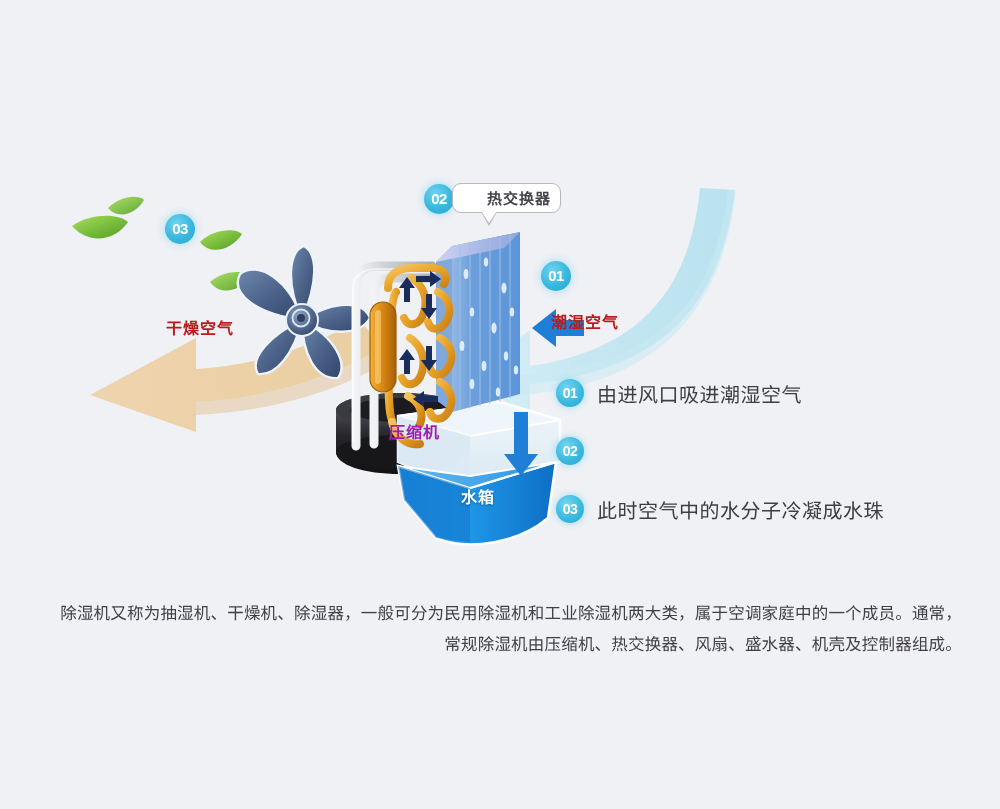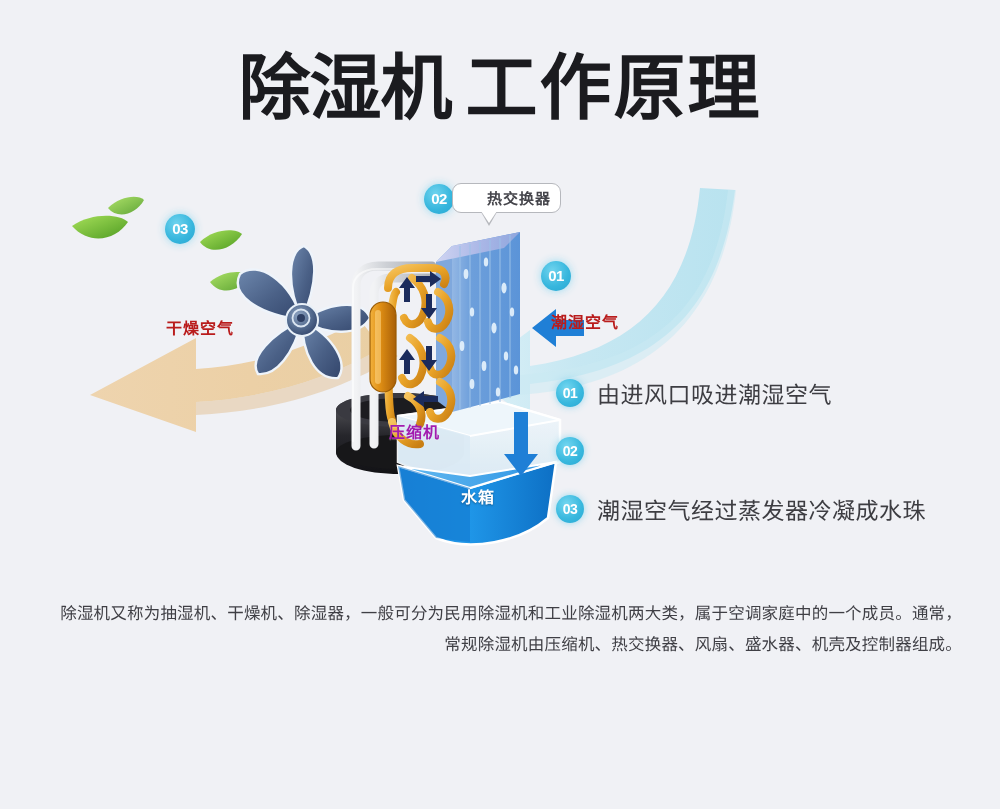--- a/index.html
+++ b/index.html
@@ -146,21 +146,21 @@
     font-size: 14px;
     font-weight: 700;
     line-height: 28px;
     text-align: center;
     letter-spacing: -0.5px;
     box-shadow: 0 0 7px rgba(140, 214, 238, 0.9);
   }
   .legend-text {
     margin-left: 13px;
     font-family: "DejaVu Sans", "Liberation Sans", sans-serif;
-    font-size: 23px;
+    font-size: 20px;
     font-weight: 400;
     color: #3d3d42;
     letter-spacing: 0.5px;
     white-space: nowrap;
   }
 
   
   .body-copy {
     position: absolute;
     left: 44px;
@@ -176,25 +176,20 @@
     letter-spacing: 0.2px;
     margin: 0;
   }
   .para + .para { margin-top: 22px; }
 </style>
 </head>
 <body>
 
 <div class="page">
 
-  <div class="title-wrap">
-    <div class="title">
-      <span class="t-a">除湿机</span><span class="t-b">工作原理</span>
-    </div>
-  </div>
 
   <div class="stage">
     <svg width="1000" height="400" viewBox="0 0 1000 400" xmlns="http://www.w3.org/2000/svg">
       <defs>
         <linearGradient id="gDry" x1="0" y1="0" x2="1" y2="0">
           <stop offset="0%" stop-color="#eed4ae"></stop>
           <stop offset="55%" stop-color="#ecd0a6"></stop>
           <stop offset="100%" stop-color="#e9cfa4"></stop>
         </linearGradient>
         <linearGradient id="gHumid" x1="1" y1="0" x2="0" y2="0">
@@ -421,21 +416,21 @@
   <div class="legend">
     <div class="legend-row">
       <div class="legend-badge">01</div>
       <div class="legend-text">由进风口吸进潮湿空气</div>
     </div>
     <div class="legend-row">
       <div class="legend-badge">02</div>
     </div>
     <div class="legend-row">
       <div class="legend-badge">03</div>
-      <div class="legend-text">潮湿空气经过蒸发器冷凝成水珠</div>
+      <div class="legend-text">此时空气中的水分子冷凝成水珠</div>
     </div>
   </div>
 
   <div class="body-copy">
     <p class="para">除湿机又称为抽湿机、干燥机、除湿器，一般可分为民用除湿机和工业除湿机两大类，属于空调家庭中的一个成员。通常，常规除湿机由压缩机、热交换器、风扇、盛水器、机壳及控制器组成。</p>
   </div>
 
 </div>
 
 </body></html>

